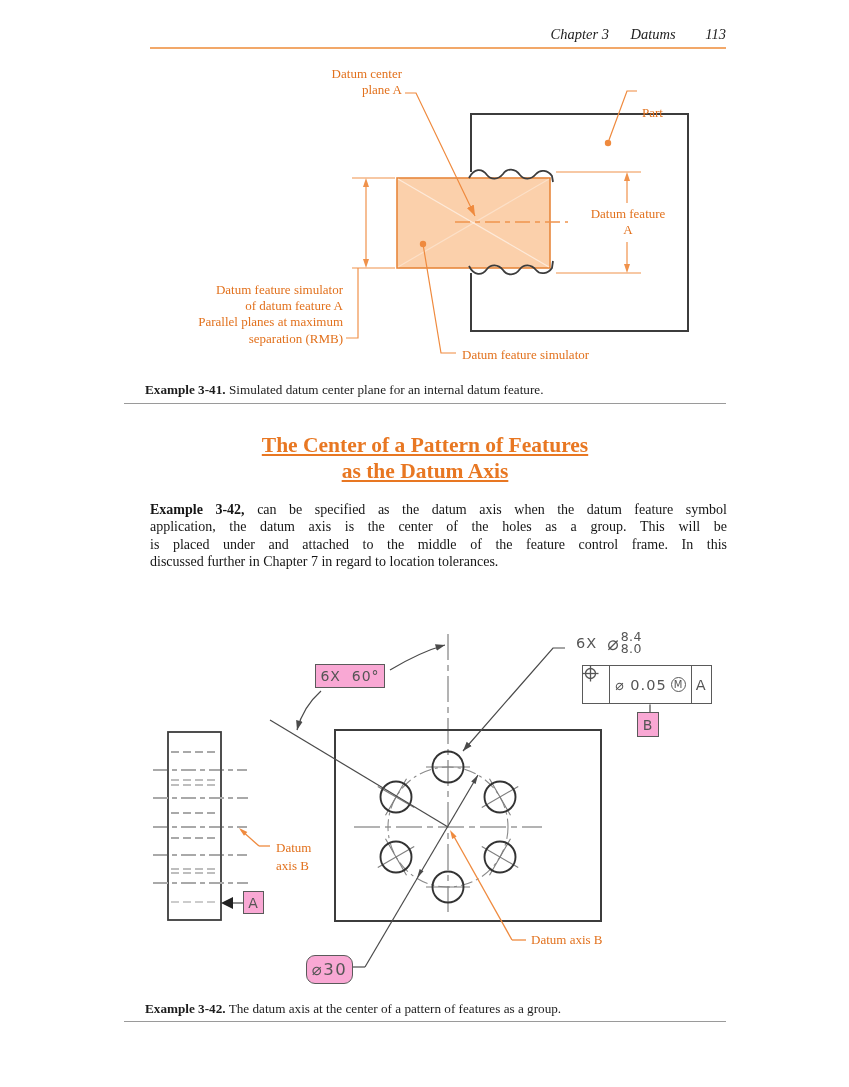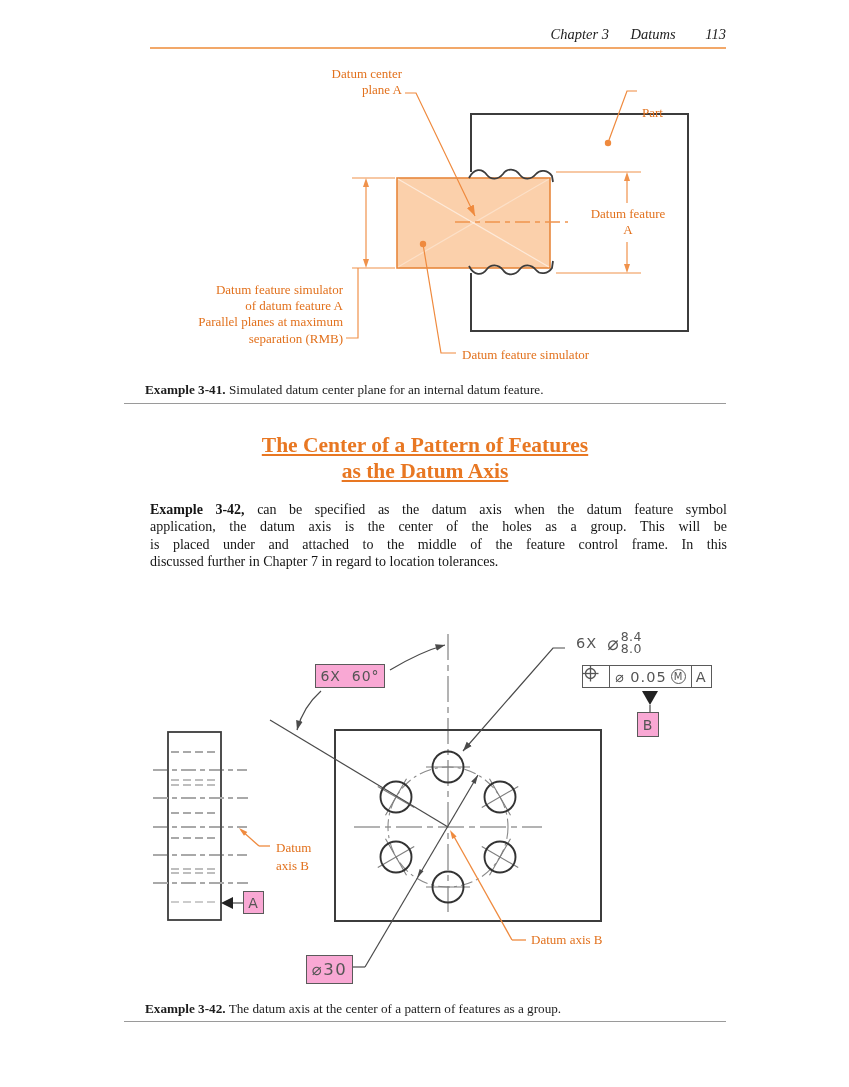--- a/index.html
+++ b/index.html
@@ -26,21 +26,21 @@
   .para-line.first{text-indent:30px;}
   .para-line.last{text-align-last:left;}
   .para b{font-weight:bold;}
   
   .olabel{color:#e2711d;font-size:13px;line-height:15.5px;}
   .r{text-align:right;} .c{text-align:center;}
   
   .tech{font-family:"DejaVu Sans",sans-serif;color:#555;letter-spacing:1px;}
   .tbox{border:1.5px solid #5a5a5a;display:flex;align-items:center;justify-content:center;
         background:#f9a8d4;box-sizing:border-box;}
-  .fcf{display:flex;align-items:stretch;height:23px;background:#fff;}
+  .fcf{display:flex;align-items:stretch;height:39px;background:#fff;}
   .fcf-cell{border:1.5px solid #5a5a5a;display:flex;align-items:center;justify-content:center;
             box-sizing:border-box;padding:0 5px;}
   .fcf-cell + .fcf-cell{border-left:none;}
   .mcirc{display:inline-flex;align-items:center;justify-content:center;width:15px;height:15px;
          border:1.3px solid #5a5a5a;border-radius:50%;font-size:10px;letter-spacing:0;
          margin-left:4px;box-sizing:border-box;}
   .stack{display:inline-block;font-size:12.5px;line-height:12.5px;letter-spacing:.5px;
          text-align:left;}
   svg{position:absolute;top:0;left:0;pointer-events:none;}
 </style>
@@ -234,21 +234,21 @@
   </span>
   <span class="fcf-cell" style="font-size:14.5px;">
     <span>⌀ 0.05</span>
     <span class="mcirc">M</span>
   </span>
   <span class="fcf-cell" style="width:20px;font-size:14.5px;">A</span>
 </div>
 
 <div class="abs tech tbox" style="top:712px;left:637px;width:22px;height:25px;font-size:14px;">B</div>
 <div class="abs tech tbox" style="top:891px;left:243px;width:21px;height:23px;font-size:14px;">A</div>
-<div class="abs tech tbox" style="top:955px;left:306px;width:47px;height:29px;font-size:16.5px;letter-spacing:1.5px;">⌀30</div>
+<div class="abs tech tbox" style="top:955px;left:306px;width:47px;height:29px;font-size:16.5px;letter-spacing:1.5px;border-radius:9px;">⌀30</div>
 
 <div class="abs olabel" style="top:839px;left:276px;line-height:17.5px;">
   <div>Datum</div>
   <div>axis B</div>
 </div>
 <div class="abs olabel" style="top:932px;left:531px;">Datum axis B</div>
 
 <div class="abs caption" style="top:1001px;left:145px;width:581px;">
   <b>Example 3-42.</b><span> The datum axis at the center of a pattern of features as a group.</span>
 </div>

